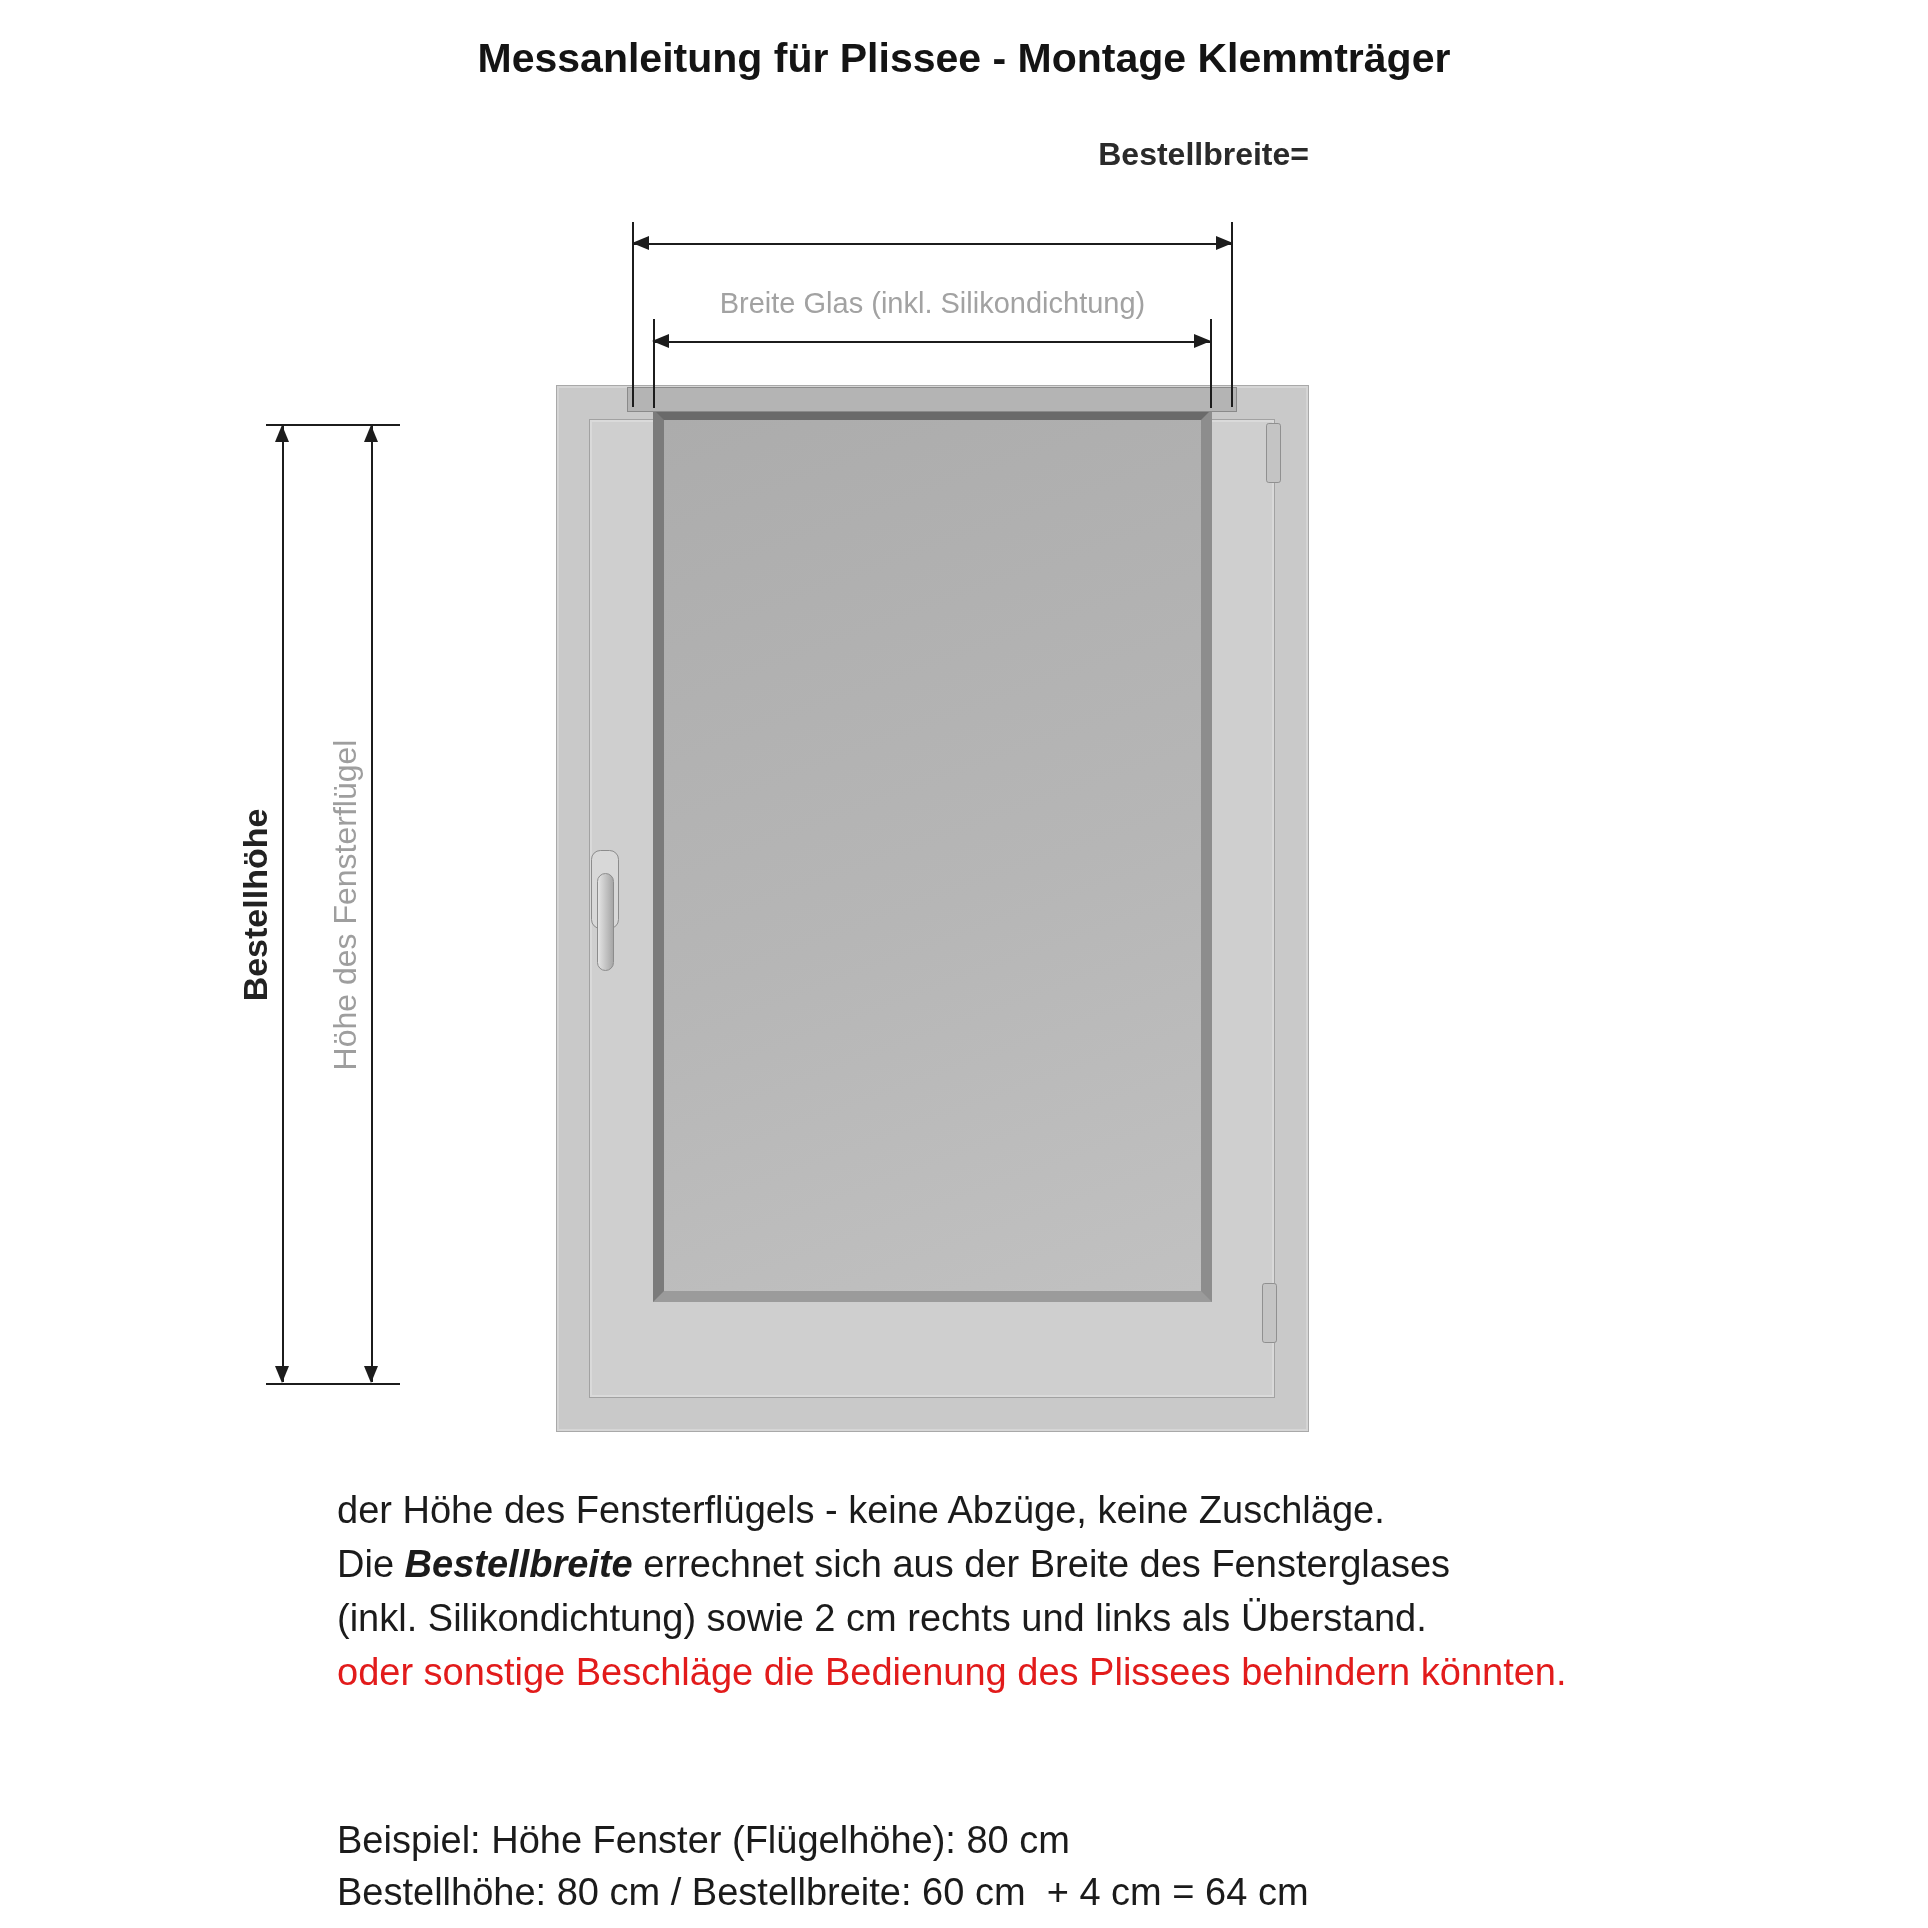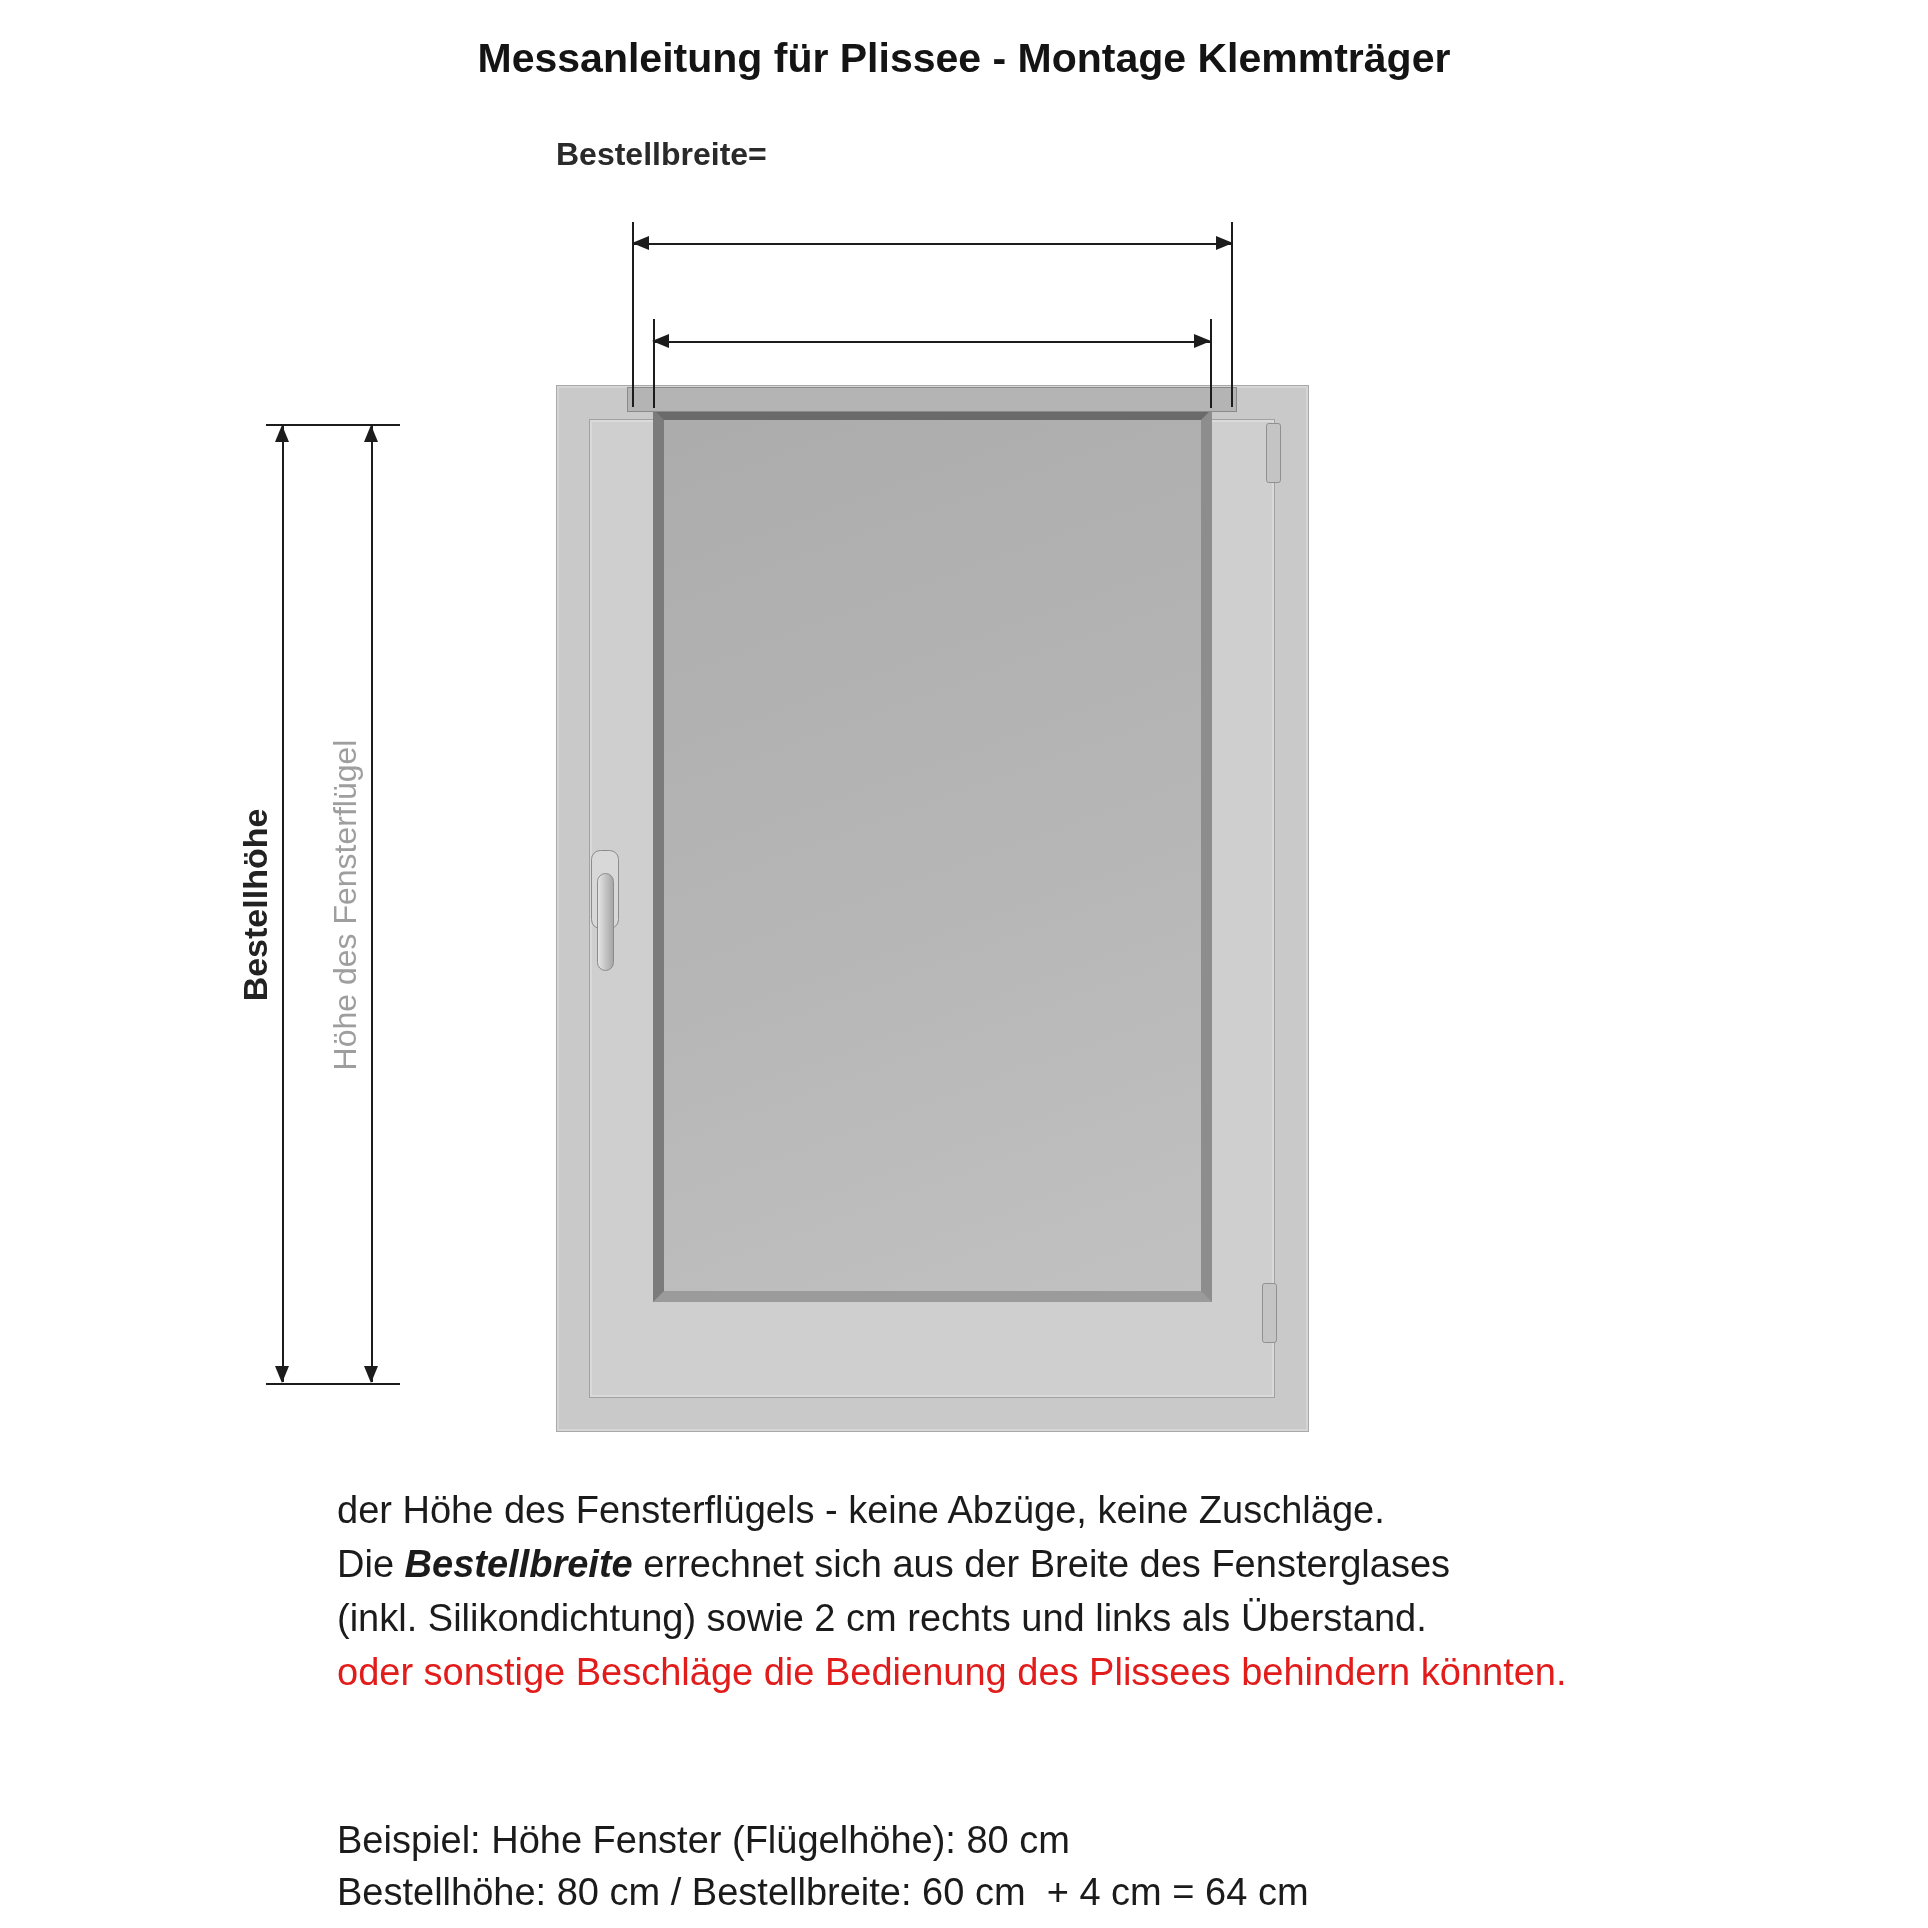--- a/index.html
+++ b/index.html
@@ -5,21 +5,21 @@
   html,body{margin:0;padding:0;background:#fff;}
   .page{
     position:relative;width:1928px;height:1928px;background:#ffffff;
     font-family:"Liberation Sans", sans-serif;color:#1b1b1b;overflow:hidden;margin-top:29px;
   }
   .abs{position:absolute;}
   .txt{white-space:pre-wrap;}
 
   
   .title{top:5.6px;left:0;width:1928px;text-align:center;font-size:41px;font-weight:600;color:#141414;}
-  .bestellbreite{top:107px;left:556px;width:753px;text-align:left;font-size:32px;font-weight:600;color:#2a2a2a;}
+  .bestellbreite{top:107px;left:556px;width:753px;text-align:right;font-size:32px;font-weight:600;color:#2a2a2a;}
   .formula{top:168px;left:461px;width:942px;text-align:center;font-size:29px;color:#8a8a8a;}
   .formula .red{font-weight:400;}
   .glassw{top:258px;left:556px;width:753px;text-align:center;font-size:29px;color:#a2a2a2;}
 
   
   .h-arrow{height:1.9px;background:#1c1c1c;}
   .v-arrow{width:1.9px;background:#1c1c1c;}
   .ah{position:absolute;width:0;height:0;}
   .ah-left{left:-0.9px;top:-6.6px;border-top:7.5px solid transparent;border-bottom:7.5px solid transparent;border-right:17px solid #1c1c1c;}
   .ah-right{right:-0.9px;top:-6.6px;border-top:7.5px solid transparent;border-bottom:7.5px solid transparent;border-left:17px solid #1c1c1c;}
@@ -67,20 +67,21 @@
   <div class="abs title txt">Messanleitung für Plissee - Montage Klemmträger</div>
 
   <div class="abs bestellbreite txt">Bestellbreite=</div>
 
 
   <div class="abs h-arrow" style="left:633px;top:214px;width:599px;">
     <span class="ah ah-left"></span>
     <span class="ah ah-right"></span>
   </div>
 
+  <div class="abs glassw txt">Breite Glas (inkl. Silikondichtung)</div>
 
   <div class="abs h-arrow" style="left:653px;top:312px;width:557px;">
     <span class="ah ah-left"></span>
     <span class="ah ah-right"></span>
   </div>
 
   <div class="abs ext" style="left:632px;top:193px;height:185px;"></div>
   <div class="abs ext" style="left:1231px;top:193px;height:185px;"></div>
   <div class="abs ext" style="left:653px;top:290px;height:89px;"></div>
   <div class="abs ext" style="left:1210px;top:290px;height:89px;"></div>

